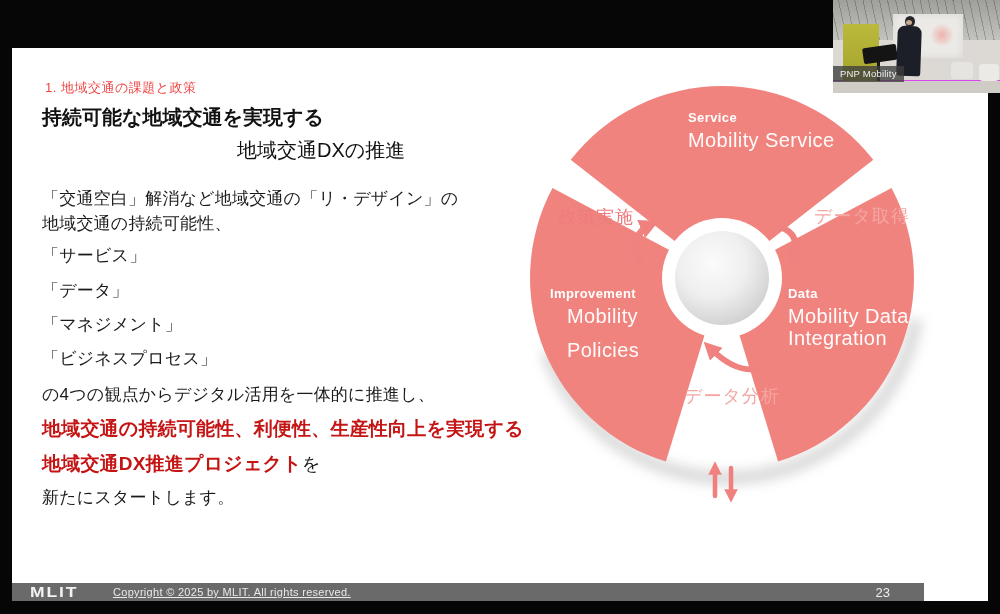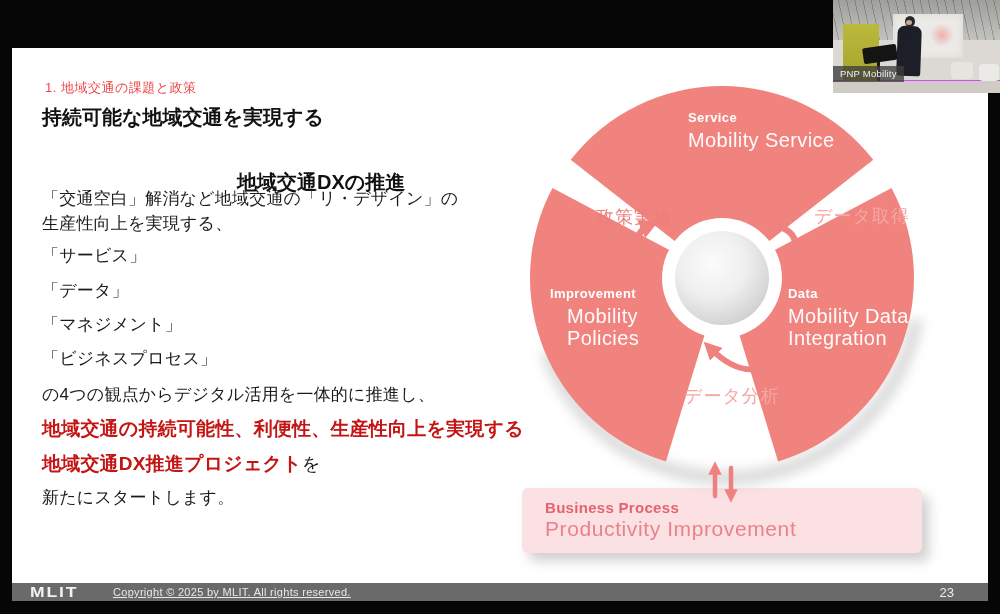--- a/index.html
+++ b/index.html
@@ -5,21 +5,21 @@
   html,body{margin:0;padding:0;background:#000;}
   body{width:1000px;height:614px;position:relative;overflow:hidden;
        font-family:"Liberation Sans",sans-serif;}
   .stage{position:absolute;inset:0;background:#060606;}
 
   
   .slide{position:absolute;left:12px;top:48px;width:976px;height:553px;background:#fff;}
 
   .kicker{position:absolute;left:33px;top:31px;font-size:13px;color:#ef4444;letter-spacing:.5px;}
   .title1{position:absolute;left:30px;top:56px;font-size:20px;font-weight:700;color:#111;}
-  .title2{position:absolute;left:225px;top:89px;font-size:20px;font-weight:700;color:#111;margin-top:32px;}
+  .title2{position:absolute;left:225px;top:89px;font-size:20px;font-weight:400;color:#111;}
 
   .bline{position:absolute;left:30px;font-size:17px;color:#1a1a1a;letter-spacing:.2px;}
   .b-intro1{top:139px;} .b-intro2{top:164px;}
   .b-item0{top:196px;} .b-item1{top:231px;} .b-item2{top:265px;} .b-item3{top:299px;}
   .b-mid{top:335px;}
   .b-em1{top:368px;font-size:19px;font-weight:700;color:#C41414;}
   .b-em2{top:403px;font-size:19px;font-weight:700;}
   .b-em2 .red{color:#C41414;} .b-em2 .blk{color:#1a1a1a;font-weight:400;font-size:18px;}
   .b-outro{top:438px;}
 
@@ -28,31 +28,31 @@
 
   .wedge-label{position:absolute;z-index:3;color:#fff;}
   .wl-small{font-size:13px;font-weight:700;letter-spacing:.4px;}
   .wl-big{font-size:20px;font-weight:400;letter-spacing:.4px;color:rgba(255,255,255,.97);line-height:22px;margin-top:4px;}
   .lbl-service{left:636px;top:62px;margin-left:40px;}
   .lbl-management{left:538px;top:238px;}
   .lbl-management .wl-big{padding-left:17px;}
   .lbl-data{left:776px;top:238px;}
 
   .arrow-label{position:absolute;z-index:3;font-size:18px;font-weight:500;letter-spacing:1px;}
-  .al-policy{left:546px;top:157px;color:#EE7C7C;margin-left:38px;}
+  .al-policy{left:546px;top:157px;color:#EE7C7C;}
   .al-acquire{left:802px;top:156px;color:#F4A6A3;}
   .al-analyze{left:672px;top:336px;color:#F4A6A3;}
 
   .bp-box{position:absolute;left:510px;top:440px;width:400px;height:65px;background:#FBE1E4;
           border-radius:6px;z-index:1;box-shadow:7px 8px 12px rgba(120,120,120,.35);}
   .bp-label{position:absolute;left:23px;top:11px;font-size:15px;font-weight:700;color:#E4636F;letter-spacing:.3px;}
   .bp-sub{position:absolute;left:23px;top:29px;font-size:21px;color:#E9828A;letter-spacing:.6px;}
 
   
-  .footer-bar{position:absolute;left:0;top:535px;width:976px;height:18px;background:#6a6a6a;}
+  .footer-bar{position:absolute;left:0;top:535px;width:866px;height:18px;background:#6a6a6a;padding-left:46px;}
   .mlit-logo{position:absolute;left:18px;top:1px;font-size:14px;font-weight:700;color:#f2f2f2;
              letter-spacing:1.5px;display:inline-block;transform:scaleX(1.25);transform-origin:left center;}
   .copyright{position:absolute;left:101px;top:3px;font-size:11px;color:#e9e9e9;letter-spacing:.3px;text-decoration:underline;}
   .page-num{position:absolute;right:34px;top:2px;font-size:13px;color:#eee;}
 
   
   .webcam{position:absolute;left:833px;top:0;width:167px;height:93px;background:#d946ef;overflow:hidden;z-index:5;}
   .wc-ceiling{position:absolute;left:0;top:0;width:100%;height:54px;
       background:linear-gradient(#9f9f9c,#cfcfcb),
                  repeating-linear-gradient(78deg,rgba(70,70,70,.28) 0 1px,transparent 1px 8px);
@@ -84,34 +84,30 @@
 
 <div class="stage">
 
   <div class="slide">
 
     <div class="kicker">1. 地域交通の課題と政策</div>
     <div class="title1">持続可能な地域交通を実現する</div>
     <div class="title2">地域交通DXの推進</div>
 
     <div class="bline b-intro1">「交通空白」解消など地域交通の「リ・デザイン」の</div>
-    <div class="bline b-intro2">生産性向上を実現する、</div>
+    <div class="bline b-intro2">地域交通の持続可能性、</div>
     <div class="bline b-item0">「サービス」</div>
     <div class="bline b-item1">「データ」</div>
     <div class="bline b-item2">「マネジメント」</div>
     <div class="bline b-item3">「ビジネスプロセス」</div>
     <div class="bline b-mid">の4つの観点からデジタル活用を一体的に推進し、</div>
     <div class="bline b-em1">地域交通の持続可能性、利便性、生産性向上を実現する</div>
     <div class="bline b-em2"><span class="red">地域交通DX推進プロジェクト</span><span class="blk">を</span></div>
     <div class="bline b-outro">新たにスタートします。</div>
 
-    <div class="bp-box">
-      <div class="bp-label">Business Process</div>
-      <div class="bp-sub">Productivity Improvement</div>
-    </div>
 
     <svg class="diagram-svg" viewBox="0 0 430 460">
       <defs>
         <marker id="ah" viewBox="0 0 10 10" refX="5" refY="5" markerWidth="3" markerHeight="3" orient="auto">
           <path d="M0,0 L10,5 L0,10 z" fill="#EF827E"></path>
         </marker>
         <radialGradient id="holeGrad" cx="40%" cy="34%" r="72%">
           <stop offset="0%" stop-color="#fbfbfb"></stop>
           <stop offset="50%" stop-color="#efefef"></stop>
           <stop offset="85%" stop-color="#d8d8d8"></stop>
@@ -139,21 +135,21 @@
       <path d="M219,392 L219,420" fill="none" stroke="#F08080" stroke-width="4.5" stroke-linecap="round" marker-end="url(#ah)"></path>
     </svg>
 
     <div class="wedge-label lbl-service">
       <div class="wl-small">Service</div>
       <div class="wl-big">Mobility Service</div>
     </div>
     <div class="wedge-label lbl-management">
       <div class="wl-small">Improvement</div>
       <div class="wl-big">Mobility</div>
-      <div class="wl-big" style="margin-top:0;">Policies</div>
+      <div class="wl-big" style="margin-top:12px;">Policies</div>
     </div>
     <div class="wedge-label lbl-data">
       <div class="wl-small">Data</div>
       <div class="wl-big">Mobility Data</div>
       <div class="wl-big" style="margin-top:0;">Integration</div>
     </div>
 
     <div class="arrow-label al-policy">政策実施</div>
     <div class="arrow-label al-acquire">データ取得</div>
     <div class="arrow-label al-analyze">データ分析</div>

